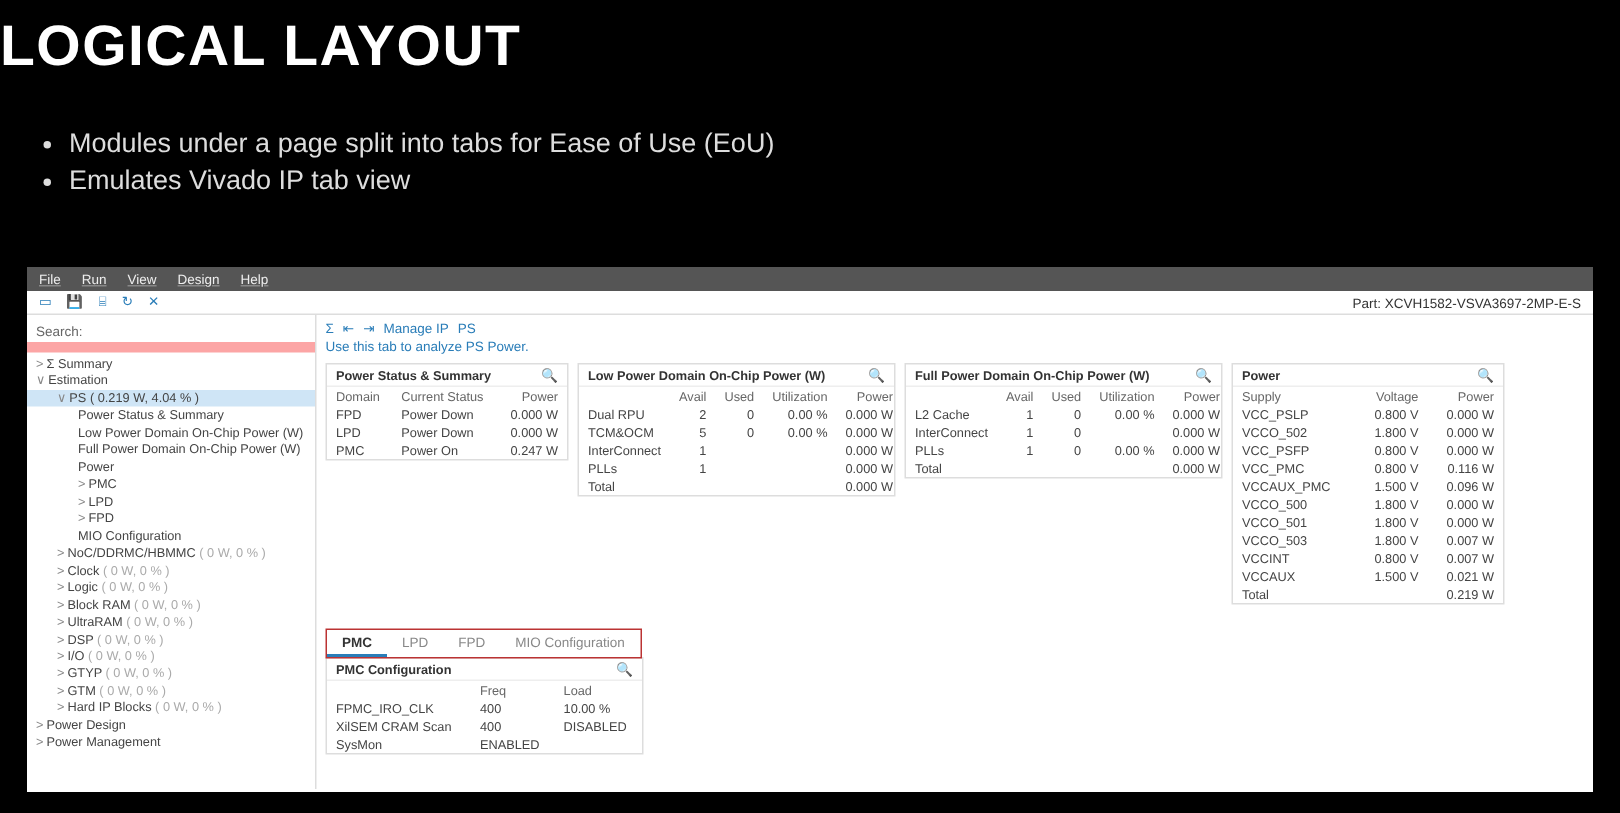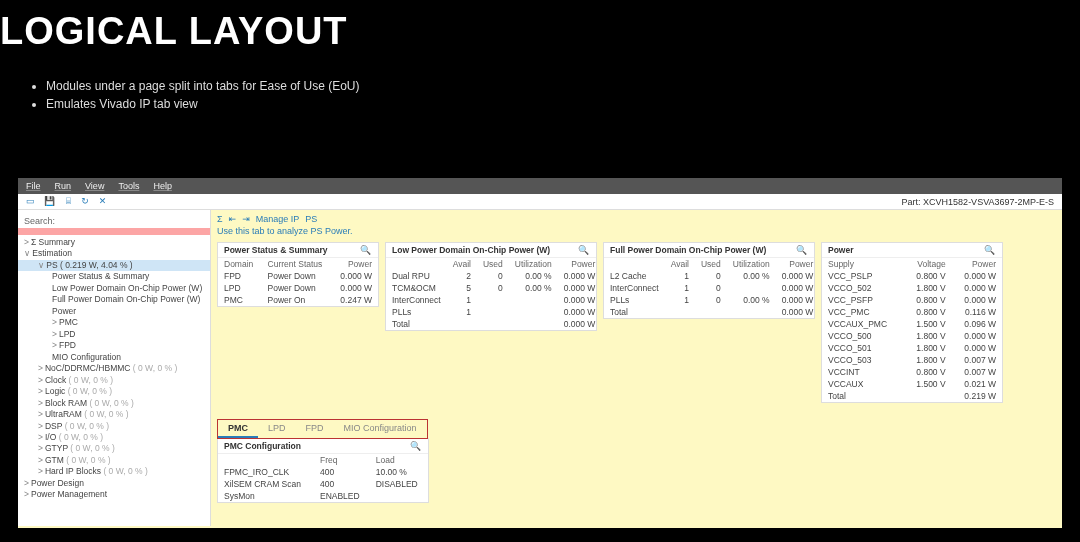--- a/index.html
+++ b/index.html
@@ -1,20 +1,20 @@
 <!DOCTYPE html>
 <html><head>
 <meta charset="utf-8">
 <style>
 html,body{margin:0;padding:0;font-family:Arial,Helvetica,sans-serif;background:#000;color:#fff;width:1080px;height:542px;overflow:hidden}
 .slide{width:1080px;height:542px;position:relative}
 .title{text-align:left;font-size:38px;font-weight:800;padding-top:10px;letter-spacing:1px;font-family:Arial,sans-serif}
-.bullets{padding:14px 0 2px 32px;font-size:12px;color:#ddd}
+.bullets{padding:14px 0 2px 32px;font-size:18px;color:#ddd}
 .bullets li{margin-bottom:4px;list-style:disc;margin-left:14px}
-.app{position:absolute;left:18px;top:178px;width:1044px;height:350px;background:#fef9c3;color:#333;font-size:9px;box-shadow:0 0 6px rgba(0,0,0,.4);overflow:hidden}
+.app{position:absolute;left:18px;top:178px;width:1044px;height:350px;background:#ffffff;color:#333;font-size:9px;box-shadow:0 0 6px rgba(0,0,0,.4);overflow:hidden}
 .menu{display:flex;gap:14px;padding:3px 8px;color:#eee;background:#555;font-size:9px}
 .menu span{text-decoration:underline;text-decoration-color:#888}
 .toolbar{display:flex;justify-content:space-between;align-items:center;padding:2px 8px;background:#fff;border-bottom:1px solid #ddd}
 .tb-icons{display:flex;gap:10px;color:#2a7db8}
 .body{display:flex;height:calc(100% - 34px)}
 .side{width:192px;border-right:1px solid #ddd;background:#fff;padding:4px 0;overflow:hidden}
 .search{padding:2px 6px;color:#666;border-bottom:7px solid #fca5a5;margin-bottom:2px}
 .tree{font-size:8.5px;line-height:1.35;color:#444;white-space:nowrap}
 .tree .it{padding-left:14px}
 .tree .it.l1{padding-left:6px}
@@ -47,21 +47,21 @@
   <ul class="bullets">
     <li>Modules under a page split into tabs for Ease of Use (EoU)</li>
     <li>Emulates Vivado IP tab view</li>
   </ul>
 
   <div class="app">
     <div class="menu">
       <span>File</span>
       <span>Run</span>
       <span>View</span>
-      <span>Tools</span>
+      <span>Design</span>
       <span>Help</span>
     </div>
     <div class="toolbar">
       <div class="tb-icons">
         <span>▭</span>
         <span>💾</span>
         <span>⌸</span>
         <span>↻</span>
         <span>✕</span>
       </div>

